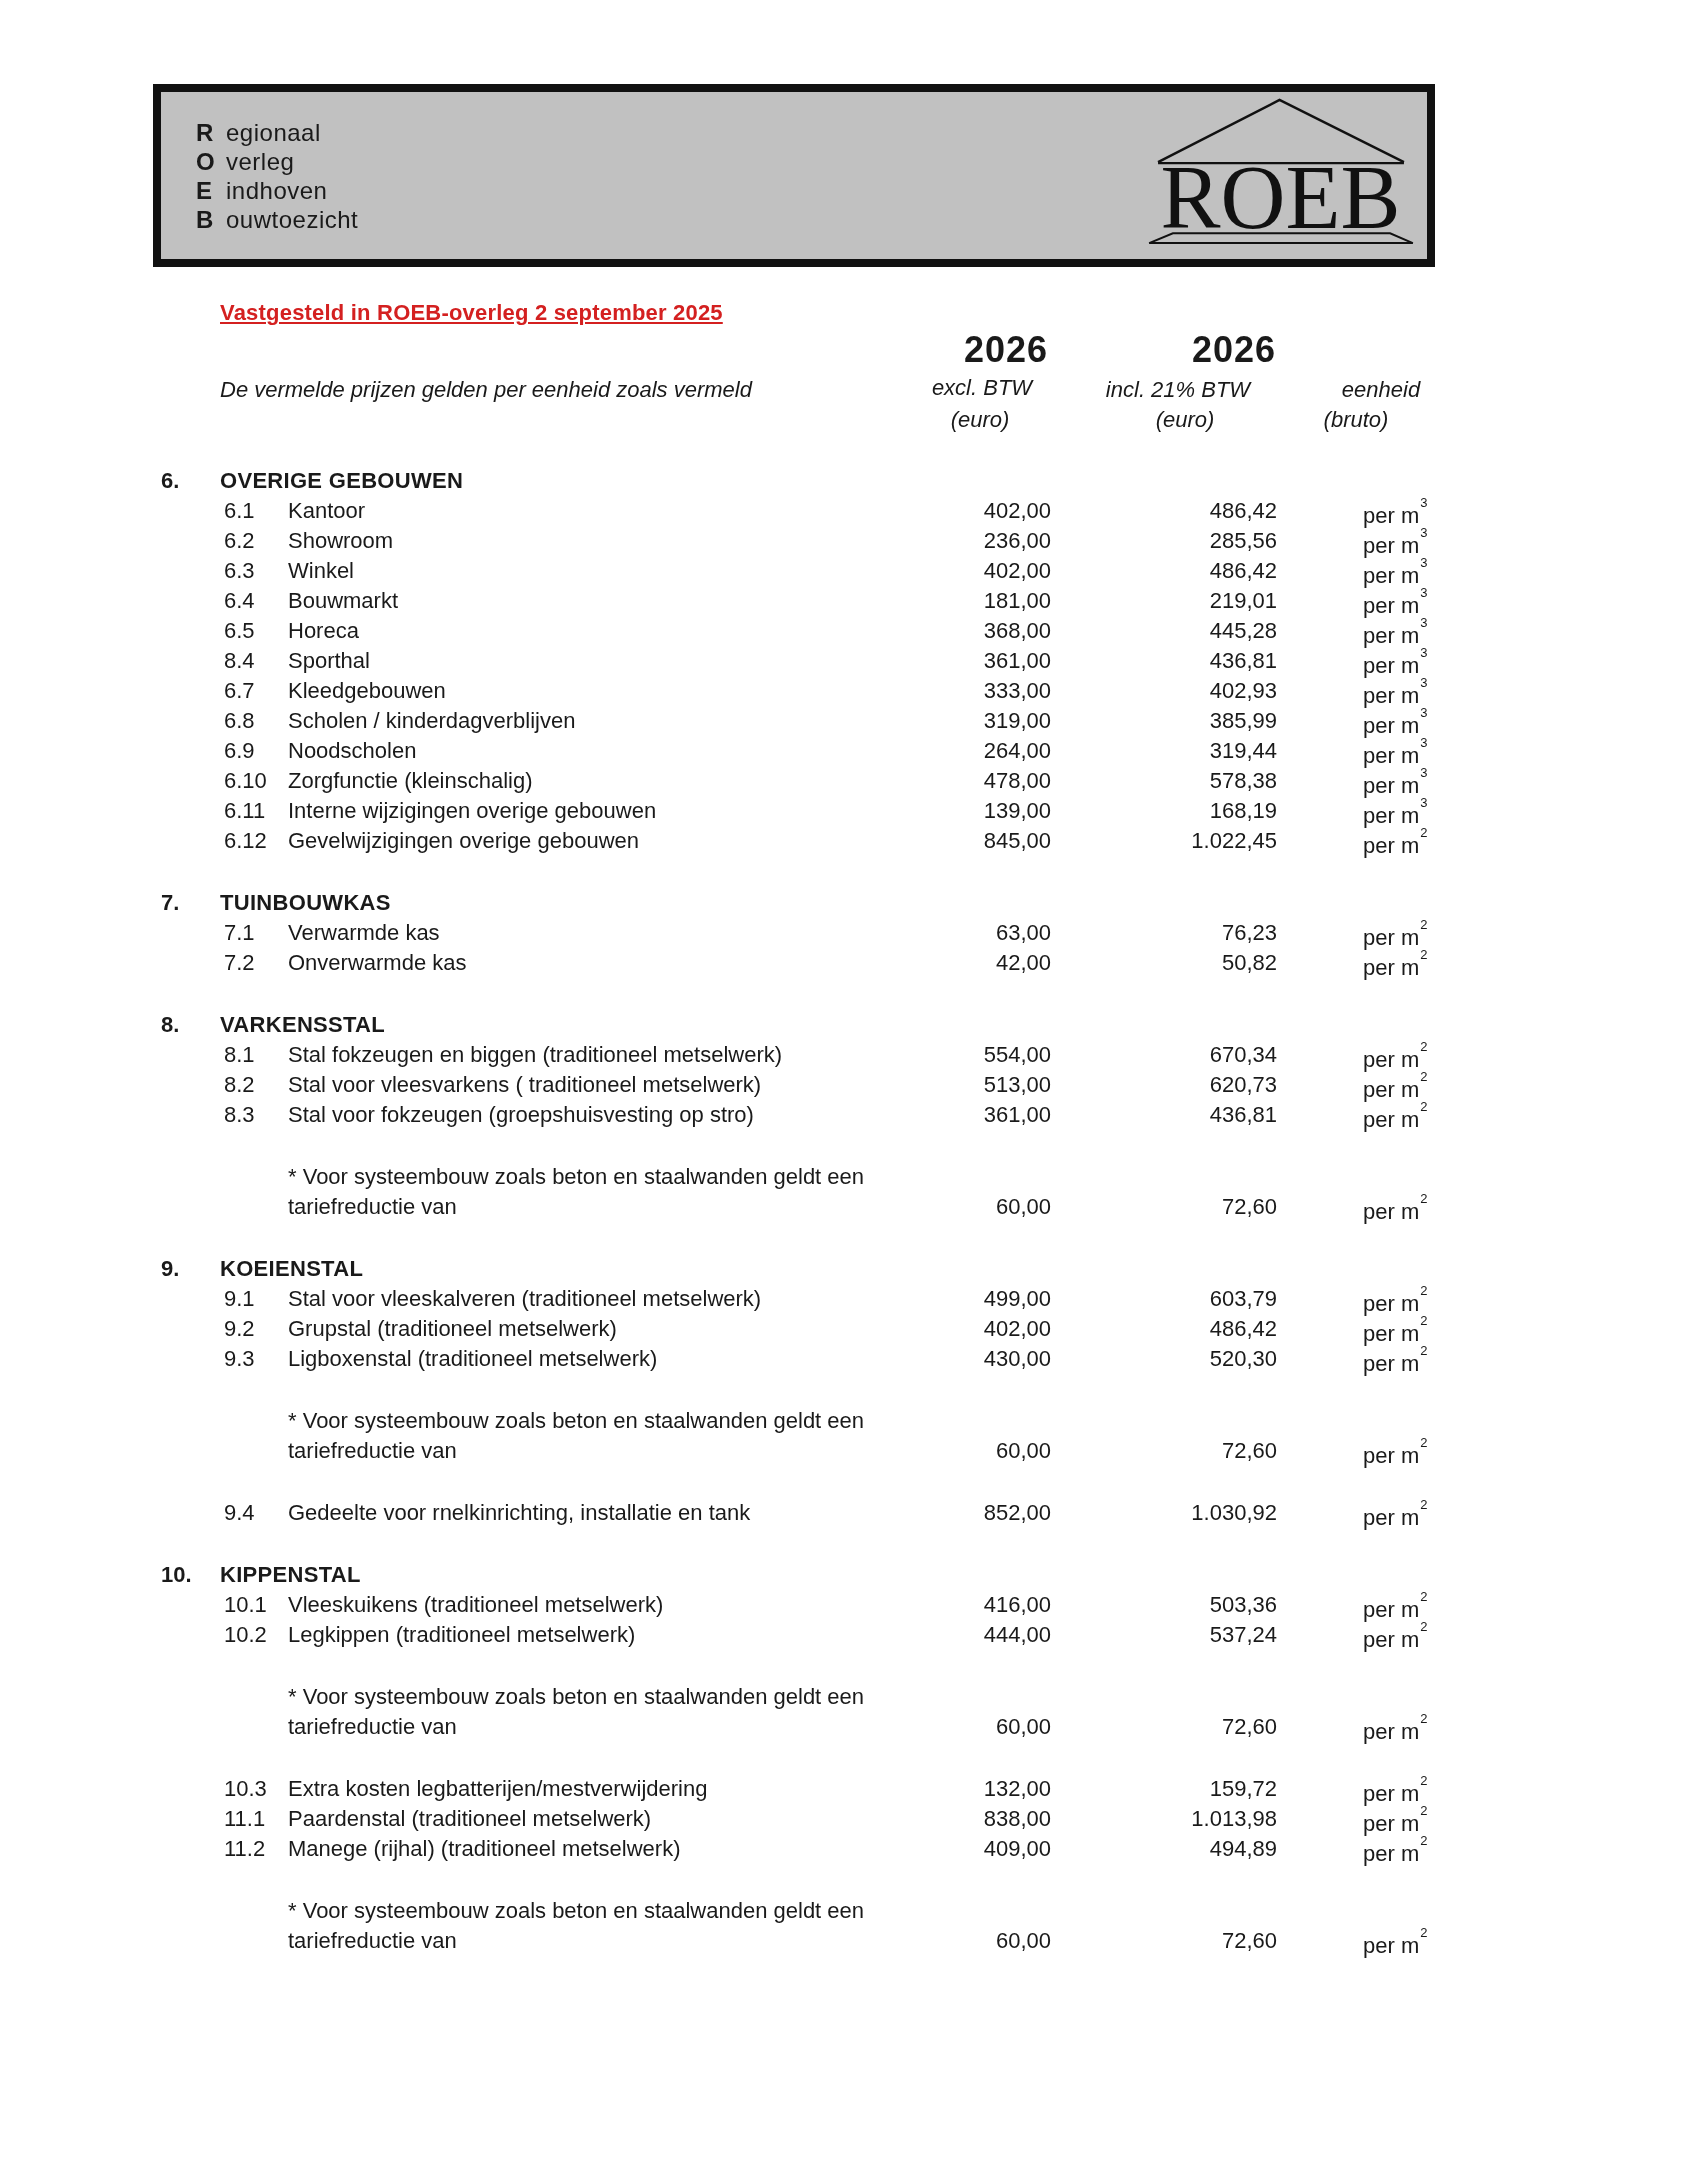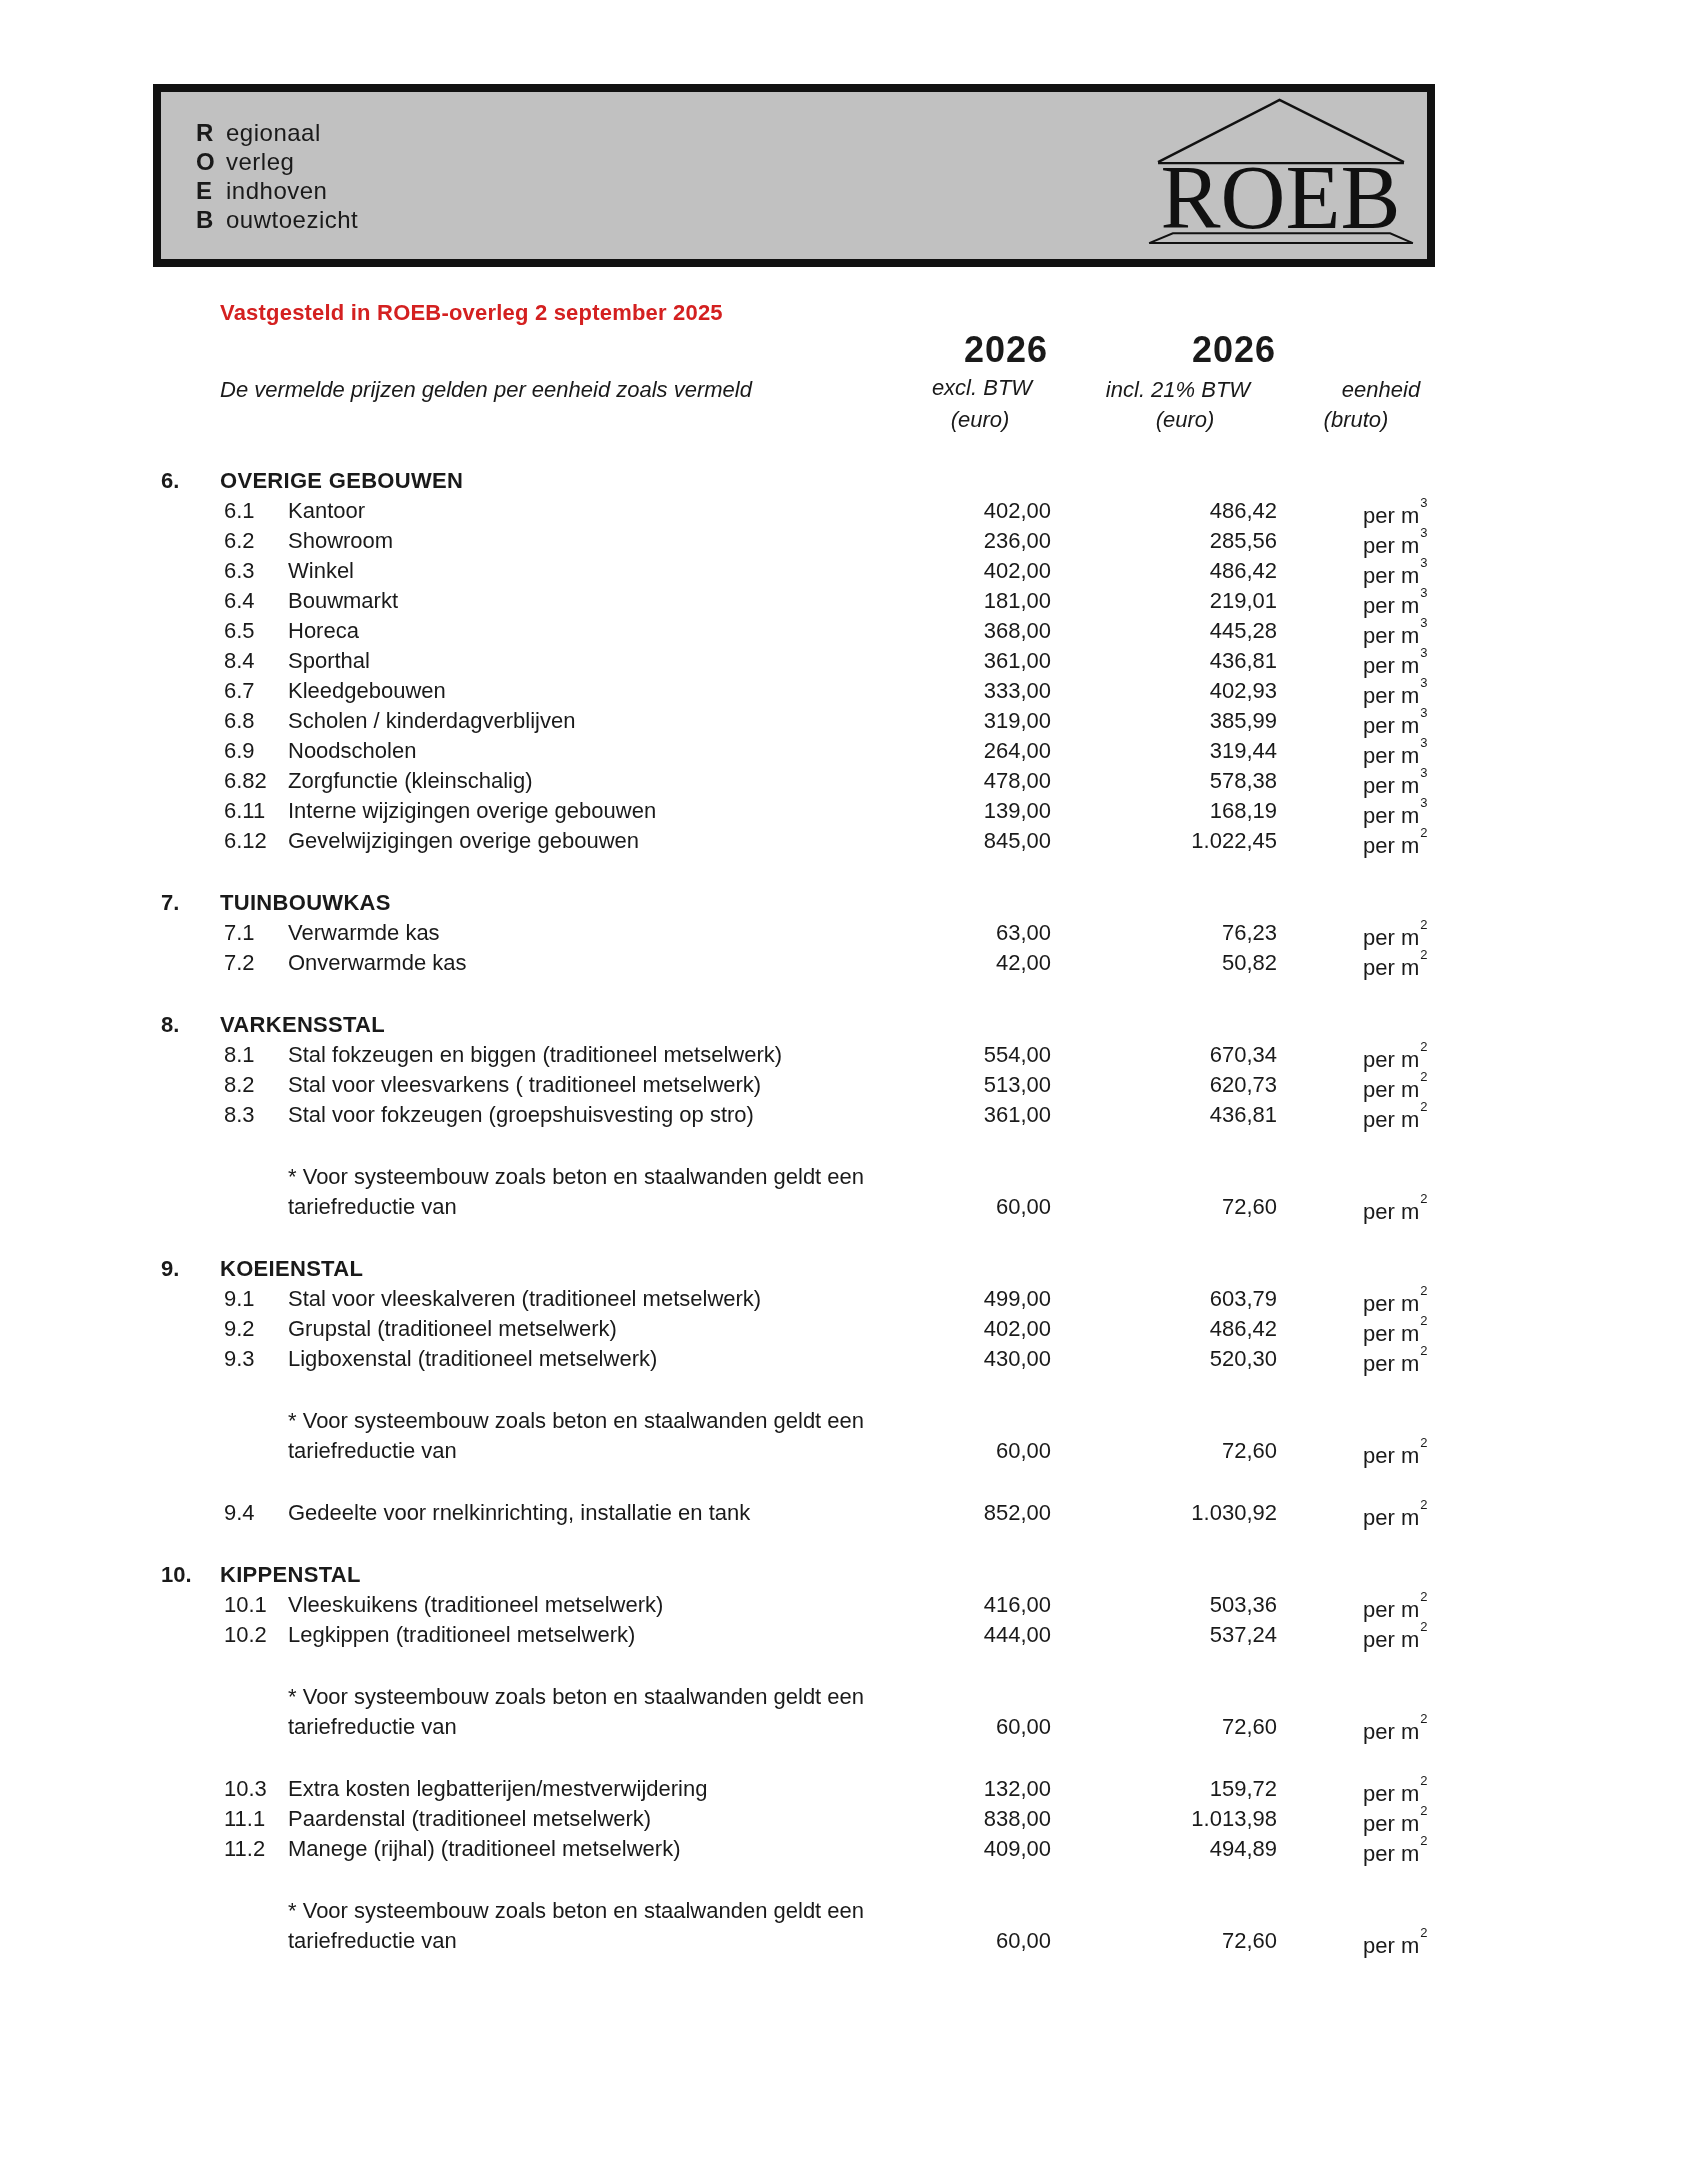--- a/index.html
+++ b/index.html
@@ -75,21 +75,21 @@
       <div class="acr-line"><span class="acr-initial">B</span><span class="acr-rest">ouwtoezicht</span></div>
     </div>
     <svg class="logo" width="272" height="158" viewBox="0 0 275 160">
       <path d="M 13 70 L 136 7 L 262 70" fill="none" stroke="#111" stroke-width="2.5"></path>
       <line x1="13" y1="71" x2="262" y2="71" stroke="#111" stroke-width="2.5"></line>
       <text x="137" y="137" text-anchor="middle" textLength="243" lengthAdjust="spacingAndGlyphs">ROEB</text>
       <polygon points="28,142 248,142 271,152 4,152" fill="none" stroke="#111" stroke-width="2"></polygon>
     </svg>
   </div>
 
-  <div class="doc-subtitle" style="color: rgb(212, 32, 32);">Vastgesteld in ROEB-overleg 2 september 2025</div>
+  <div class="doc-subtitle" style="color: rgb(212, 32, 32); text-decoration: underline;">Vastgesteld in ROEB-overleg 2 september 2025</div>
 
   <div class="chead year year1">2026</div>
   <div class="chead year year2">2026</div>
   <div class="price-note">De vermelde prijzen gelden per eenheid zoals vermeld</div>
   <div class="chead ital col-excl">excl. BTW</div>
   <div class="chead ital col-incl">incl. 21% BTW</div>
   <div class="chead ital col-unit">eenheid</div>
   <div class="chead ital sub-euro1">(euro)</div>
   <div class="chead ital sub-euro2">(euro)</div>
   <div class="chead ital sub-bruto">(bruto)</div>
@@ -156,21 +156,21 @@
     <span class="cell unit"><span class="u-base">per m</span><sup class="u-sup">3</sup></span>
   </div>
       <div class="t-row item">
     <span class="cell item-num">6.9</span>
     <span class="cell item-desc">Noodscholen</span>
     <span class="cell val-excl">264,00</span>
     <span class="cell val-incl">319,44</span>
     <span class="cell unit"><span class="u-base">per m</span><sup class="u-sup">3</sup></span>
   </div>
       <div class="t-row item">
-    <span class="cell item-num">6.82</span>
+    <span class="cell item-num">6.10</span>
     <span class="cell item-desc">Zorgfunctie (kleinschalig)</span>
     <span class="cell val-excl">478,00</span>
     <span class="cell val-incl">578,38</span>
     <span class="cell unit"><span class="u-base">per m</span><sup class="u-sup">3</sup></span>
   </div>
       <div class="t-row item">
     <span class="cell item-num">6.11</span>
     <span class="cell item-desc">Interne wijzigingen overige gebouwen</span>
     <span class="cell val-excl">139,00</span>
     <span class="cell val-incl">168,19</span>

